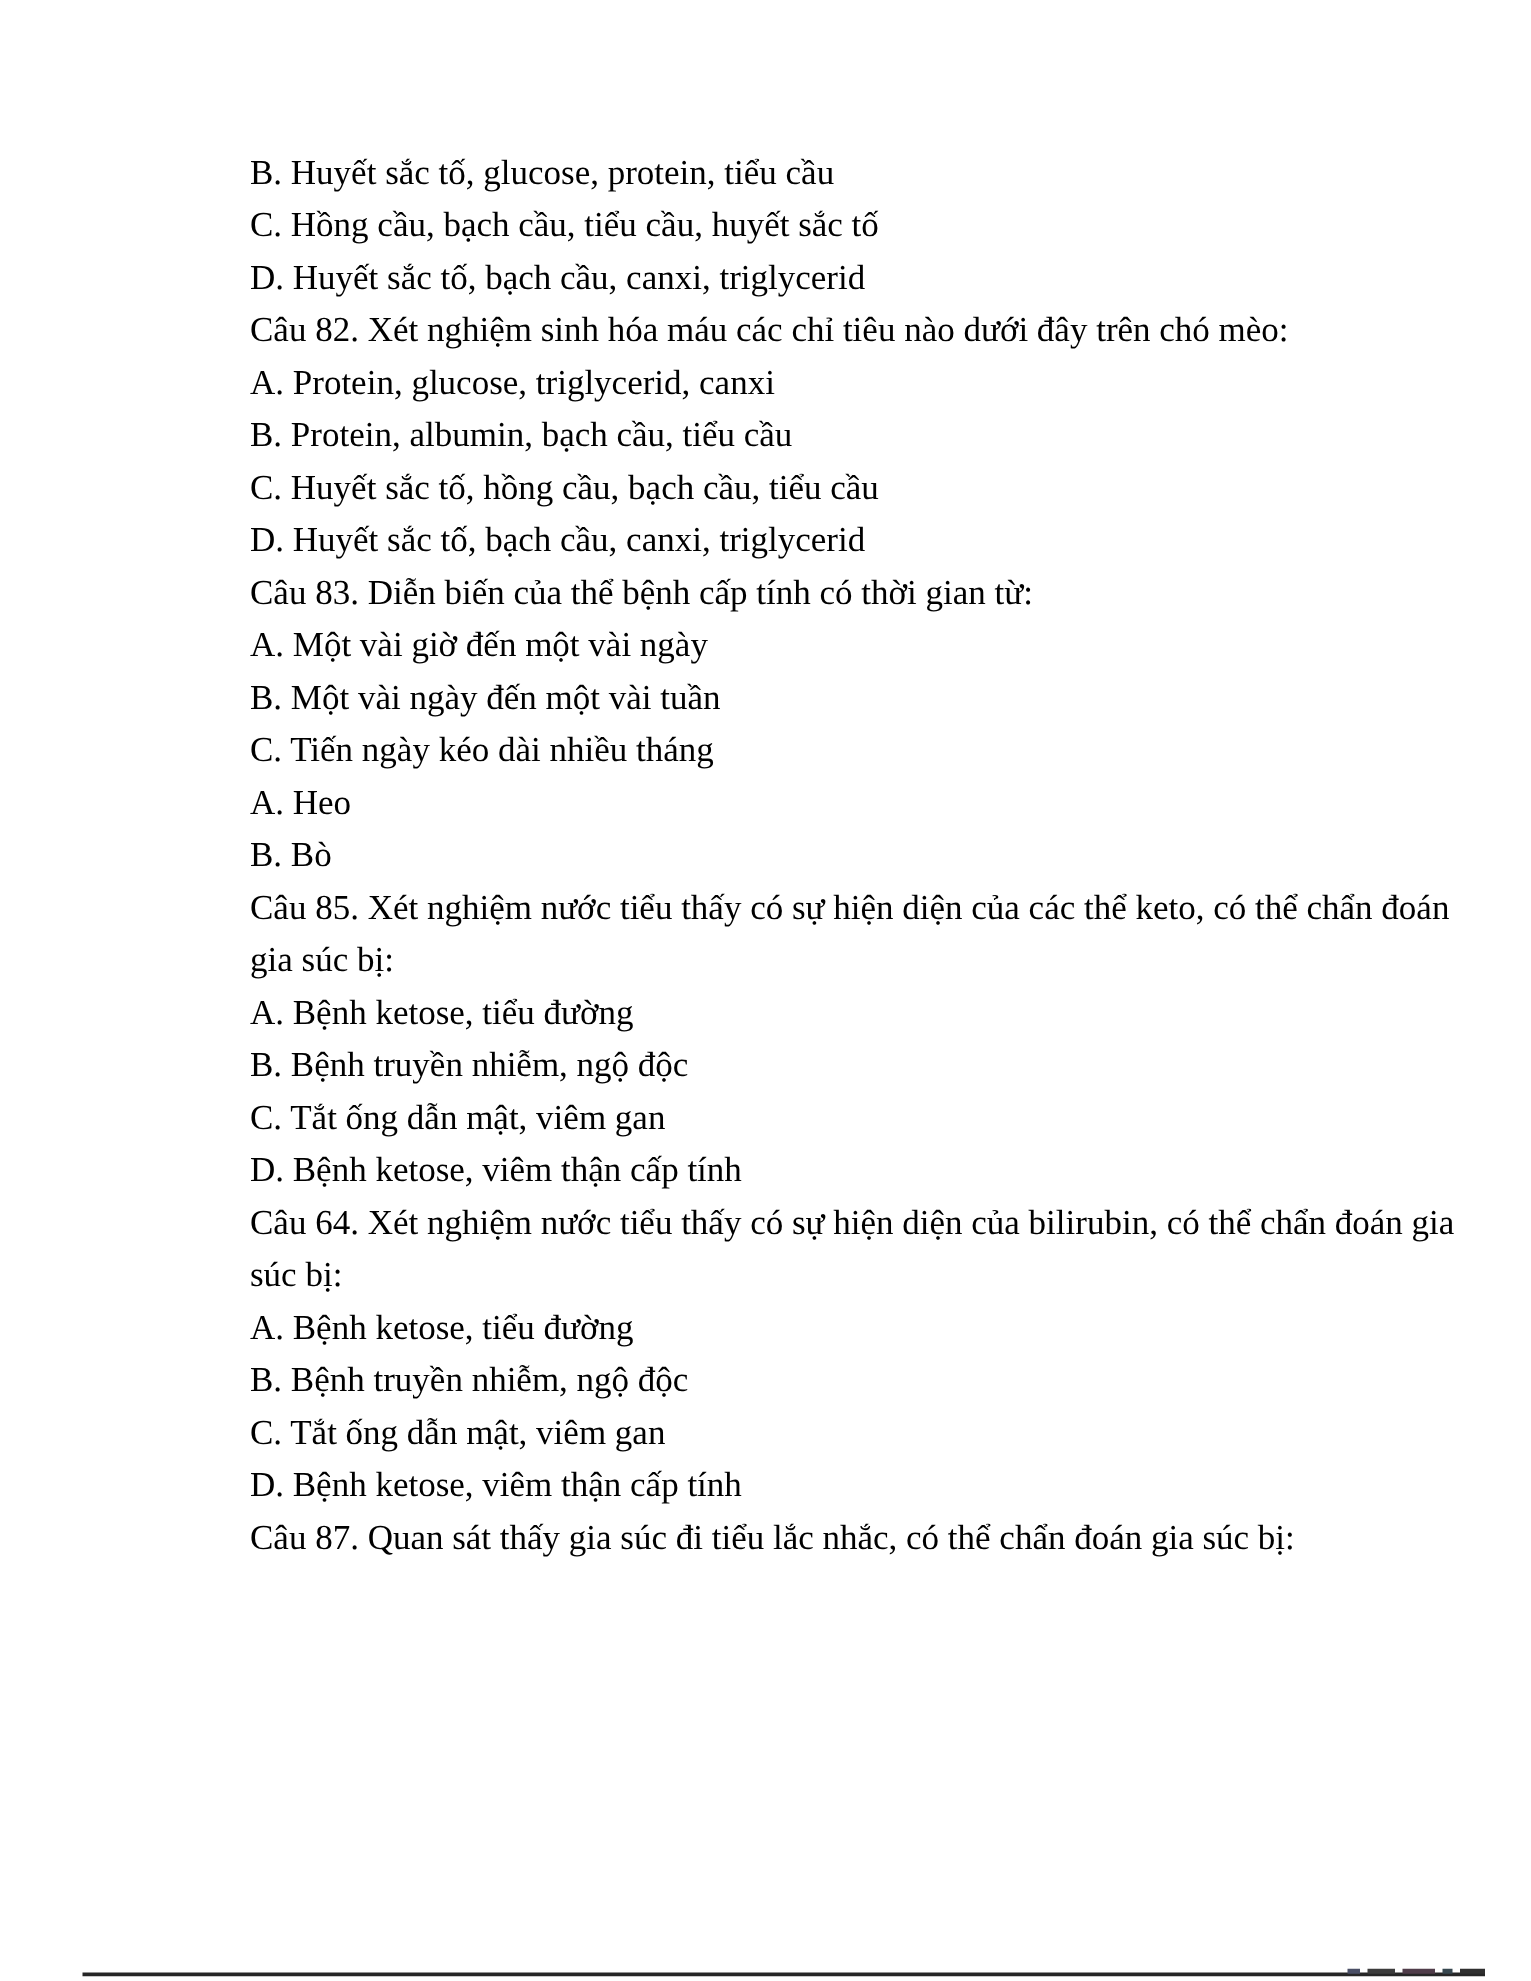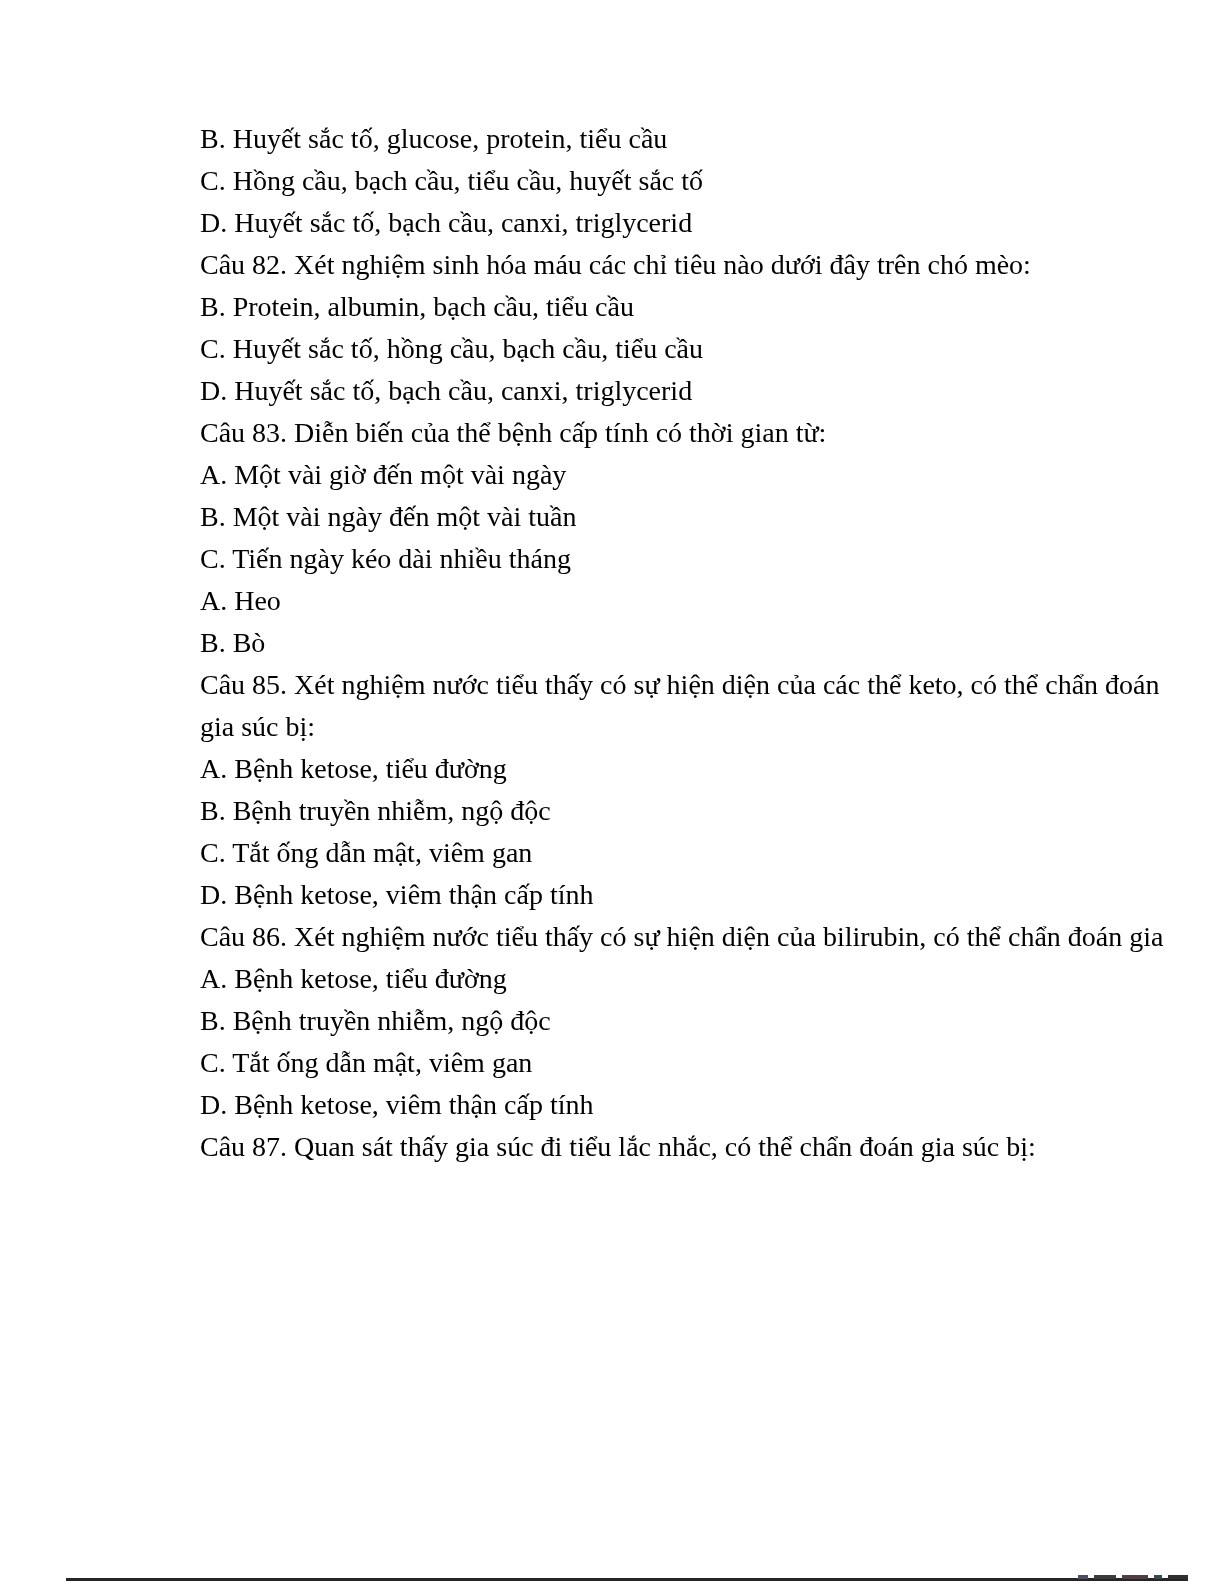--- a/index.html
+++ b/index.html
@@ -66,40 +66,42 @@
 <body>
 
 <main class="page">
   <section class="quiz-text">
 
     <p class="line">B. Huyết sắc tố, glucose, protein, tiểu cầu</p>
     <p class="line">C. Hồng cầu, bạch cầu, tiểu cầu, huyết sắc tố</p>
     <p class="line">D. Huyết sắc tố, bạch cầu, canxi, triglycerid</p>
 
     <p class="line">Câu 82. Xét nghiệm sinh hóa máu các chỉ tiêu nào dưới đây trên chó mèo:</p>
+    <p class="line">A. Protein, glucose, triglycerid, canxi</p>
     <p class="line">B. Protein, albumin, bạch cầu, tiểu cầu</p>
     <p class="line">C. Huyết sắc tố, hồng cầu, bạch cầu, tiểu cầu</p>
     <p class="line">D. Huyết sắc tố, bạch cầu, canxi, triglycerid</p>
 
     <p class="line">Câu 83. Diễn biến của thể bệnh cấp tính có thời gian từ:</p>
     <p class="line">A. Một vài giờ đến một vài ngày</p>
     <p class="line">B. Một vài ngày đến một vài tuần</p>
     <p class="line">C. Tiến ngày kéo dài nhiều tháng</p>
 
     <p class="line">A. Heo</p>
     <p class="line">B. Bò</p>
 
     <p class="line">Câu 85. Xét nghiệm nước tiểu thấy có sự hiện diện của các thể keto, có thể chẩn đoán</p>
     <p class="line">gia súc bị:</p>
     <p class="line">A. Bệnh ketose, tiểu đường</p>
     <p class="line">B. Bệnh truyền nhiễm, ngộ độc</p>
     <p class="line">C. Tắt ống dẫn mật, viêm gan</p>
     <p class="line">D. Bệnh ketose, viêm thận cấp tính</p>
 
-    <p class="line">Câu 86. Xét nghiệm nước tiểu thấy có sự hiện diện của bilirubin, có thể chẩn đoán gia</p>
+    <p class="line">Câu 64. Xét nghiệm nước tiểu thấy có sự hiện diện của bilirubin, có thể chẩn đoán gia</p>
+    <p class="line">súc bị:</p>
     <p class="line">A. Bệnh ketose, tiểu đường</p>
     <p class="line">B. Bệnh truyền nhiễm, ngộ độc</p>
     <p class="line">C. Tắt ống dẫn mật, viêm gan</p>
     <p class="line">D. Bệnh ketose, viêm thận cấp tính</p>
 
     <p class="line">Câu 87. Quan sát thấy gia súc đi tiểu lắc nhắc, có thể chẩn đoán gia súc bị:</p>
 
   </section>
 
   <div class="footer-rule"></div>

